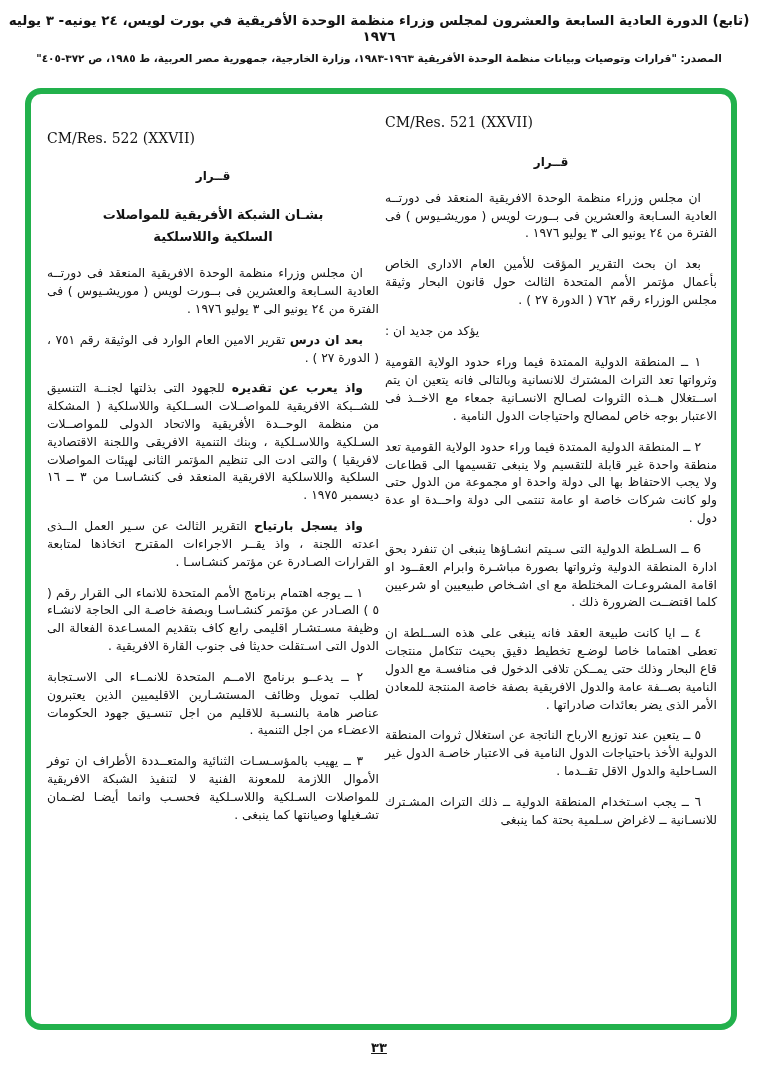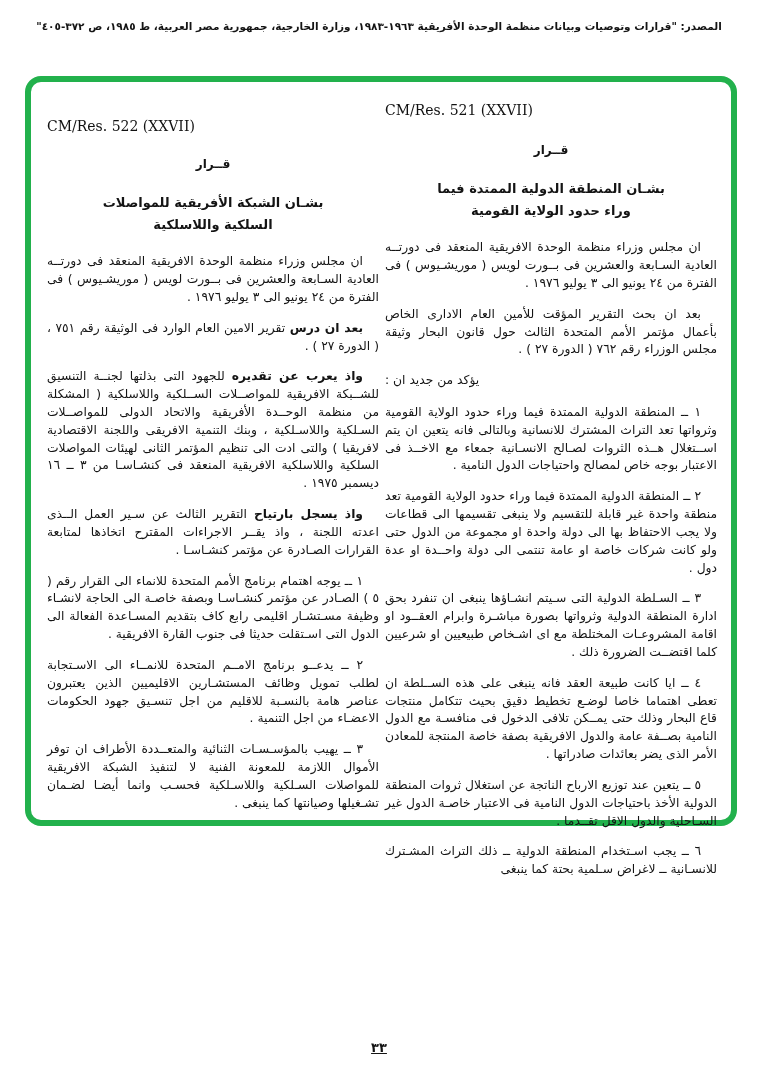--- a/index.html
+++ b/index.html
@@ -22,22 +22,22 @@
     font-weight: bold;
     letter-spacing: 0;
   }
   .hdr-line2 {
     margin-top: 8px;
     font-size: 10.5px;
     font-weight: bold;
   }
   .frame {
     position: absolute;
-    left: 25px; top: 76px;
-    width: 712px; height: 750px;
+    left: 25px; top: 88px;
+    width: 712px; height: 942px;
     border: 6px solid #22b14c;
     border-radius: 16px;
     background: #ffffff;
   }
   .col {
     position: absolute;
     top: 12px;
     width: 332px;
     direction: rtl;
     font-size: 12.3px;
@@ -83,38 +83,35 @@
     text-align: center;
     font-size: 13px;
     font-weight: bold;
     text-decoration: underline;
   }
 </style>
 </head>
 <body>
 
 <header class="page-header">
+  <div class="hdr-line1">(تابع) الدورة العادية السابعة والعشرون لمجلس وزراء منظمة الوحدة الأفريقية في بورت لويس، ٢٤ يونيه- ٣ يوليه ١٩٧٦</div>
   <div class="hdr-line2">المصدر: "قرارات وتوصيات وبيانات منظمة الوحدة الأفريقية ١٩٦٣-١٩٨٣، وزارة الخارجية، جمهورية مصر العربية، ط ١٩٨٥، ص ٣٧٢-٤٠٥"</div>
 </header>
 
 <div class="frame" style="border-color: rgb(34, 177, 76);">
 
   <section class="col col-right">
     <div class="res-code">CM/Res. 521 (XXVII)</div>
     <h2 class="res-heading">قــرار</h2>
-    <div class="res-title-block">
-      <div class="res-title">بشـان المنطقة الدولية الممتدة فيما</div>
-      <div class="res-title">وراء حدود الولاية القومية</div>
-    </div>
     <p class="para"><span class="lead-bold"></span><span>ان مجلس وزراء منظمة الوحدة الافريقية المنعقد فى دورتــه العادية السـابعة والعشرين فى بــورت لويس ( موريشـيوس ) فى الفترة من ٢٤ يونيو الى ٣ يوليو ١٩٧٦ .</span></p>
     <p class="para"><span class="lead-bold"></span><span>بعد ان بحث التقرير المؤقت للأمين العام الادارى الخاص بأعمال مؤتمر الأمم المتحدة الثالث حول قانون البحار وثيقة مجلس الوزراء رقم ٧٦٢ ( الدورة ٢٧ ) .</span></p>
     <p class="para affirm">يؤكد من جديد ان :</p>
     <p class="para">١ ــ المنطقة الدولية الممتدة فيما وراء حدود الولاية القومية وثرواتها تعد التراث المشترك للانسانية وبالتالى فانه يتعين ان يتم اســتغلال هــذه الثروات لصـالح الانسـانية جمعاء مع الاخــذ فى الاعتبار بوجه خاص لمصالح واحتياجات الدول النامية .</p>
     <p class="para">٢ ــ المنطقة الدولية الممتدة فيما وراء حدود الولاية القومية تعد منطقة واحدة غير قابلة للتقسيم ولا ينبغى تقسيمها الى قطاعات ولا يجب الاحتفاظ بها الى دولة واحدة او مجموعة من الدول حتى ولو كانت شركات خاصة او عامة تنتمى الى دولة واحــدة او عدة دول .</p>
-    <p class="para">٣ ــ السـلطة الدولية التى سـيتم انشـاؤها ينبغى ان تنفرد بحق ادارة المنطقة الدولية وثرواتها بصورة مباشـرة وابرام العقــود او اقامة المشروعـات المختلطة مع اى اشـخاص طبيعيين او شرعيين كلما اقتضــت الضرورة ذلك .</p>
+    <p class="para">6 ــ السـلطة الدولية التى سـيتم انشـاؤها ينبغى ان تنفرد بحق ادارة المنطقة الدولية وثرواتها بصورة مباشـرة وابرام العقــود او اقامة المشروعـات المختلطة مع اى اشـخاص طبيعيين او شرعيين كلما اقتضــت الضرورة ذلك .</p>
     <p class="para">٤ ــ ايا كانت طبيعة العقد فانه ينبغى على هذه الســلطة ان تعطى اهتماما خاصا لوضـع تخطيط دقيق بحيث تتكامل منتجات قاع البحار وذلك حتى يمــكن تلافى الدخول فى منافسـة مع الدول النامية بصــفة عامة والدول الافريقية بصفة خاصة المنتجة للمعادن الأمر الذى يضر بعائدات صادراتها .</p>
     <p class="para">٥ ــ يتعين عند توزيع الارباح الناتجة عن استغلال ثروات المنطقة الدولية الأخذ باحتياجات الدول النامية فى الاعتبار خاصـة الدول غير السـاحلية والدول الاقل تقــدما .</p>
     <p class="para tight">٦ ــ يجب اسـتخدام المنطقة الدولية ــ ذلك التراث المشـترك للانسـانية ــ لاغراض سـلمية بحتة كما ينبغى</p>
   </section>
 
   <section class="col col-left">
     <div class="res-code">CM/Res. 522 (XXVII)</div>
     <h2 class="res-heading">قــرار</h2>
     <div class="res-title-block">
       <div class="res-title">بشـان الشبكة الأفريقية للمواصلات</div>

